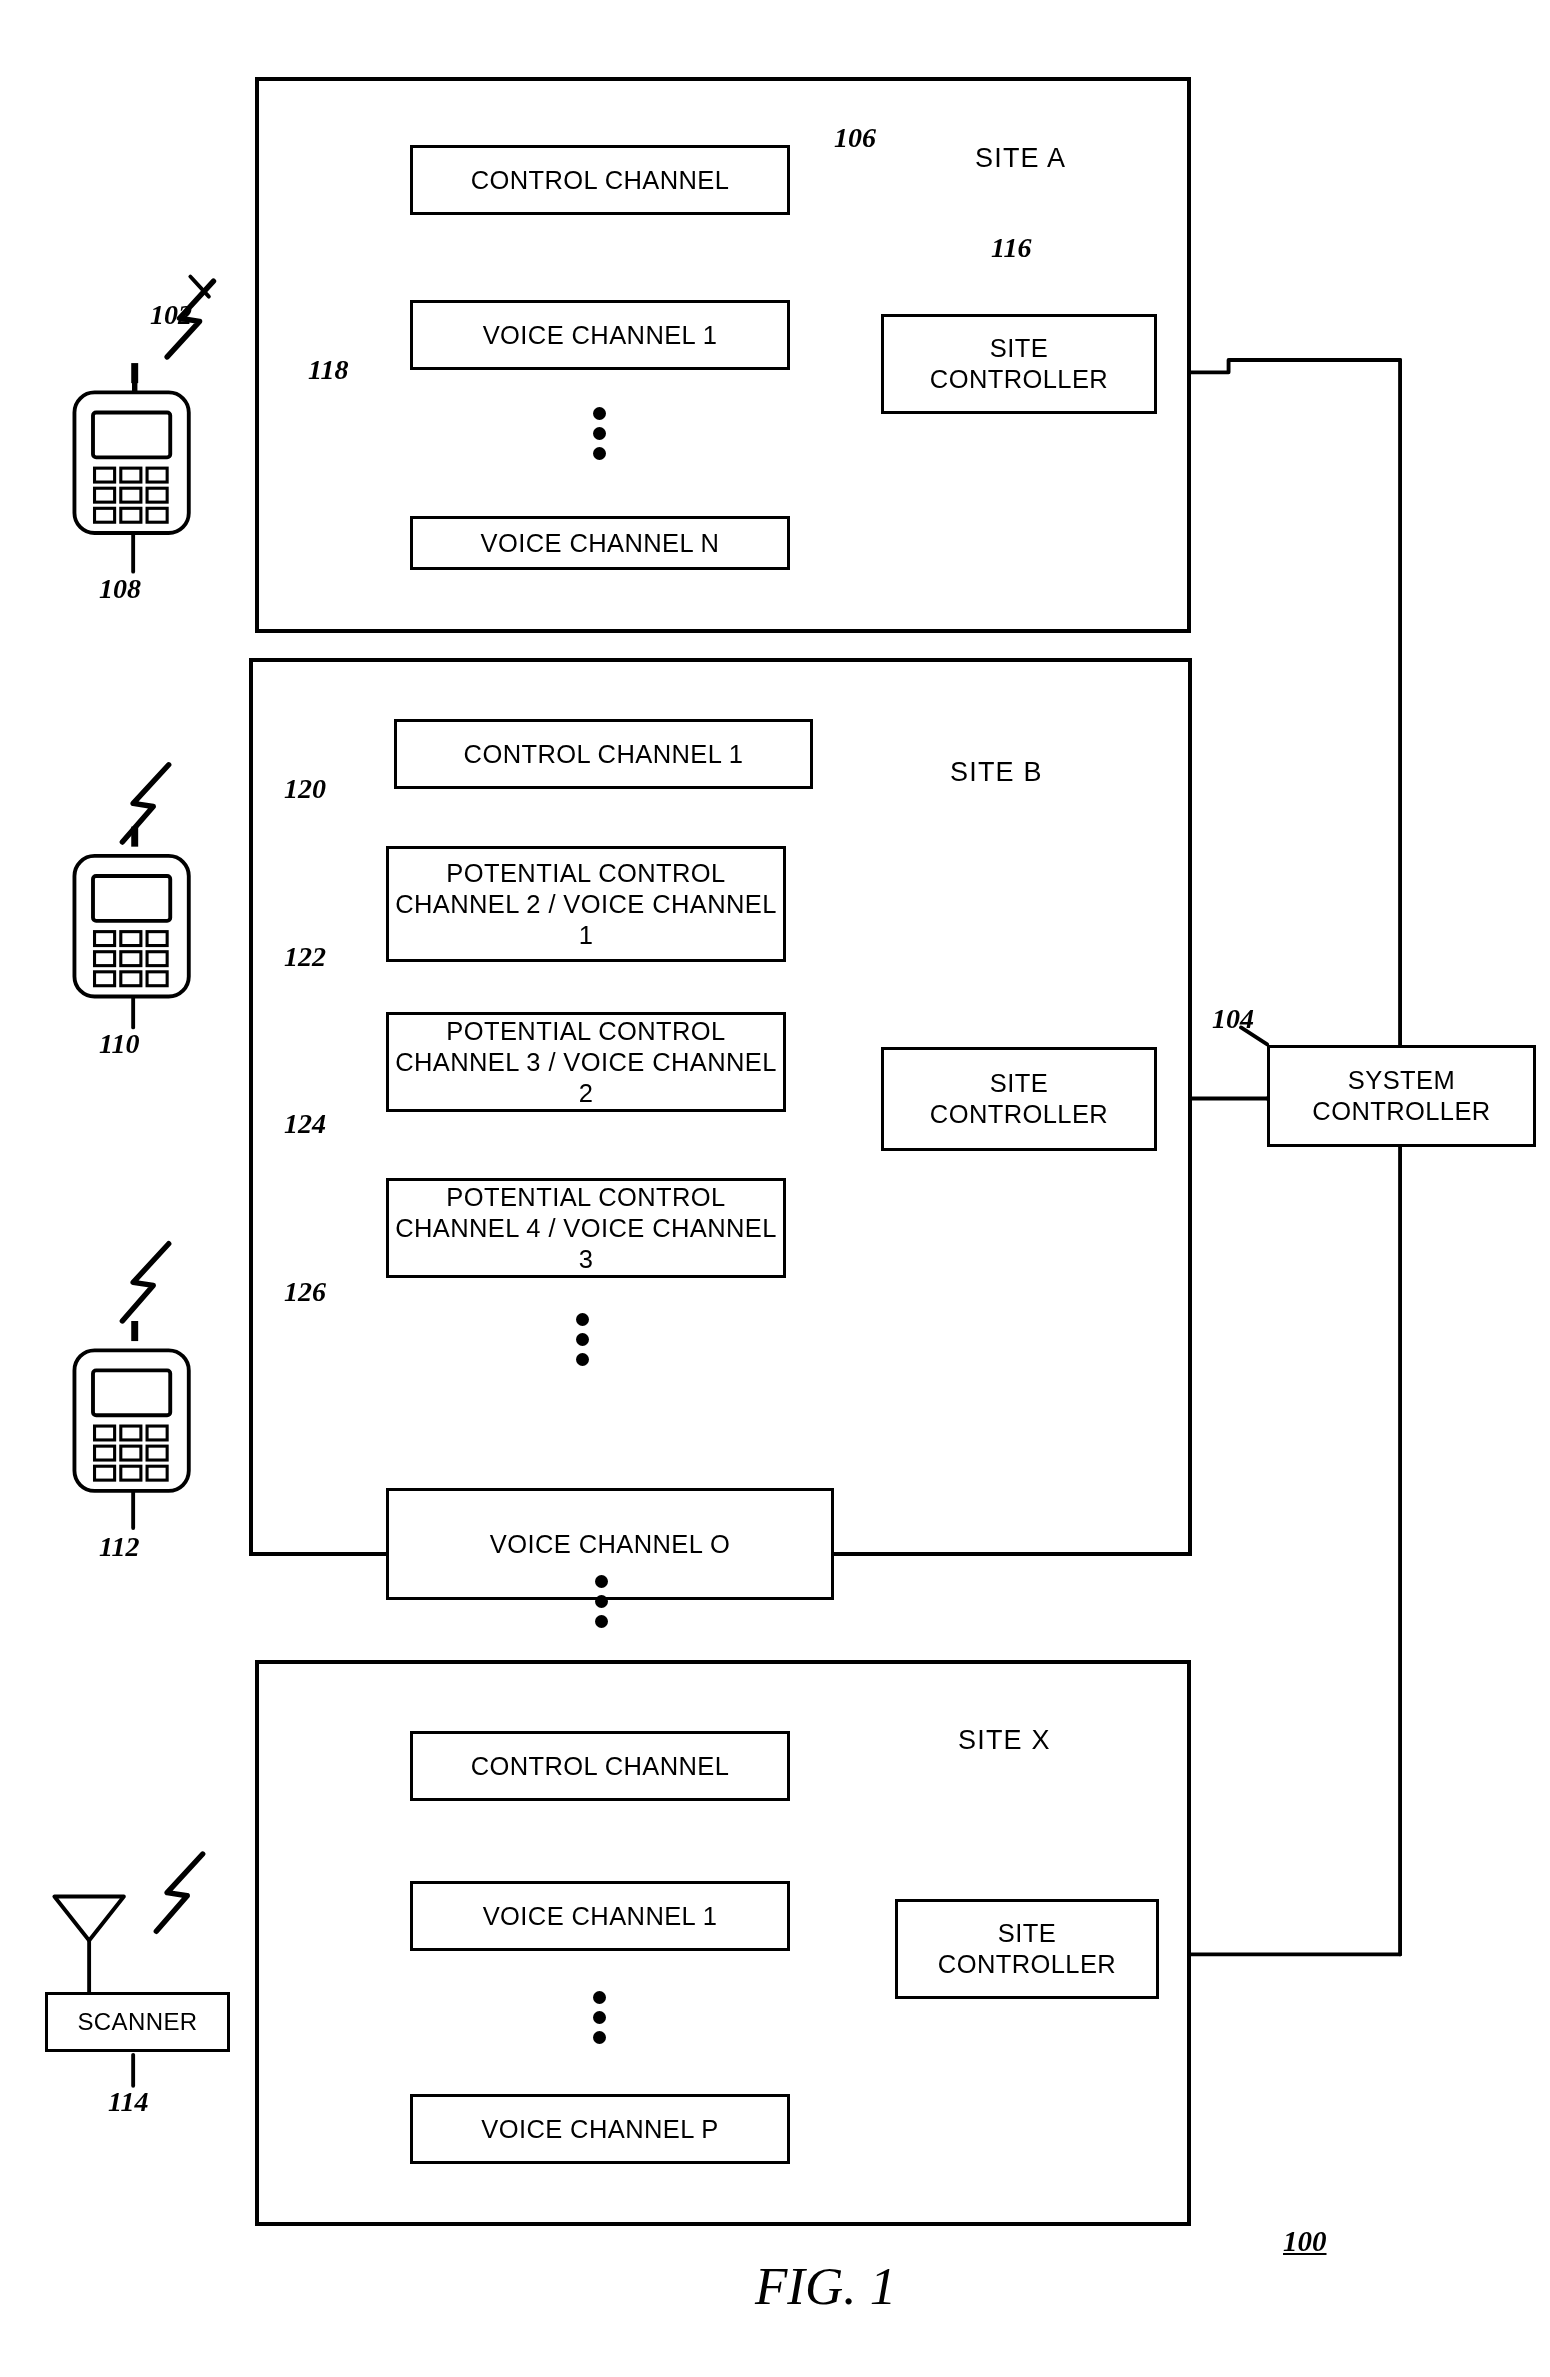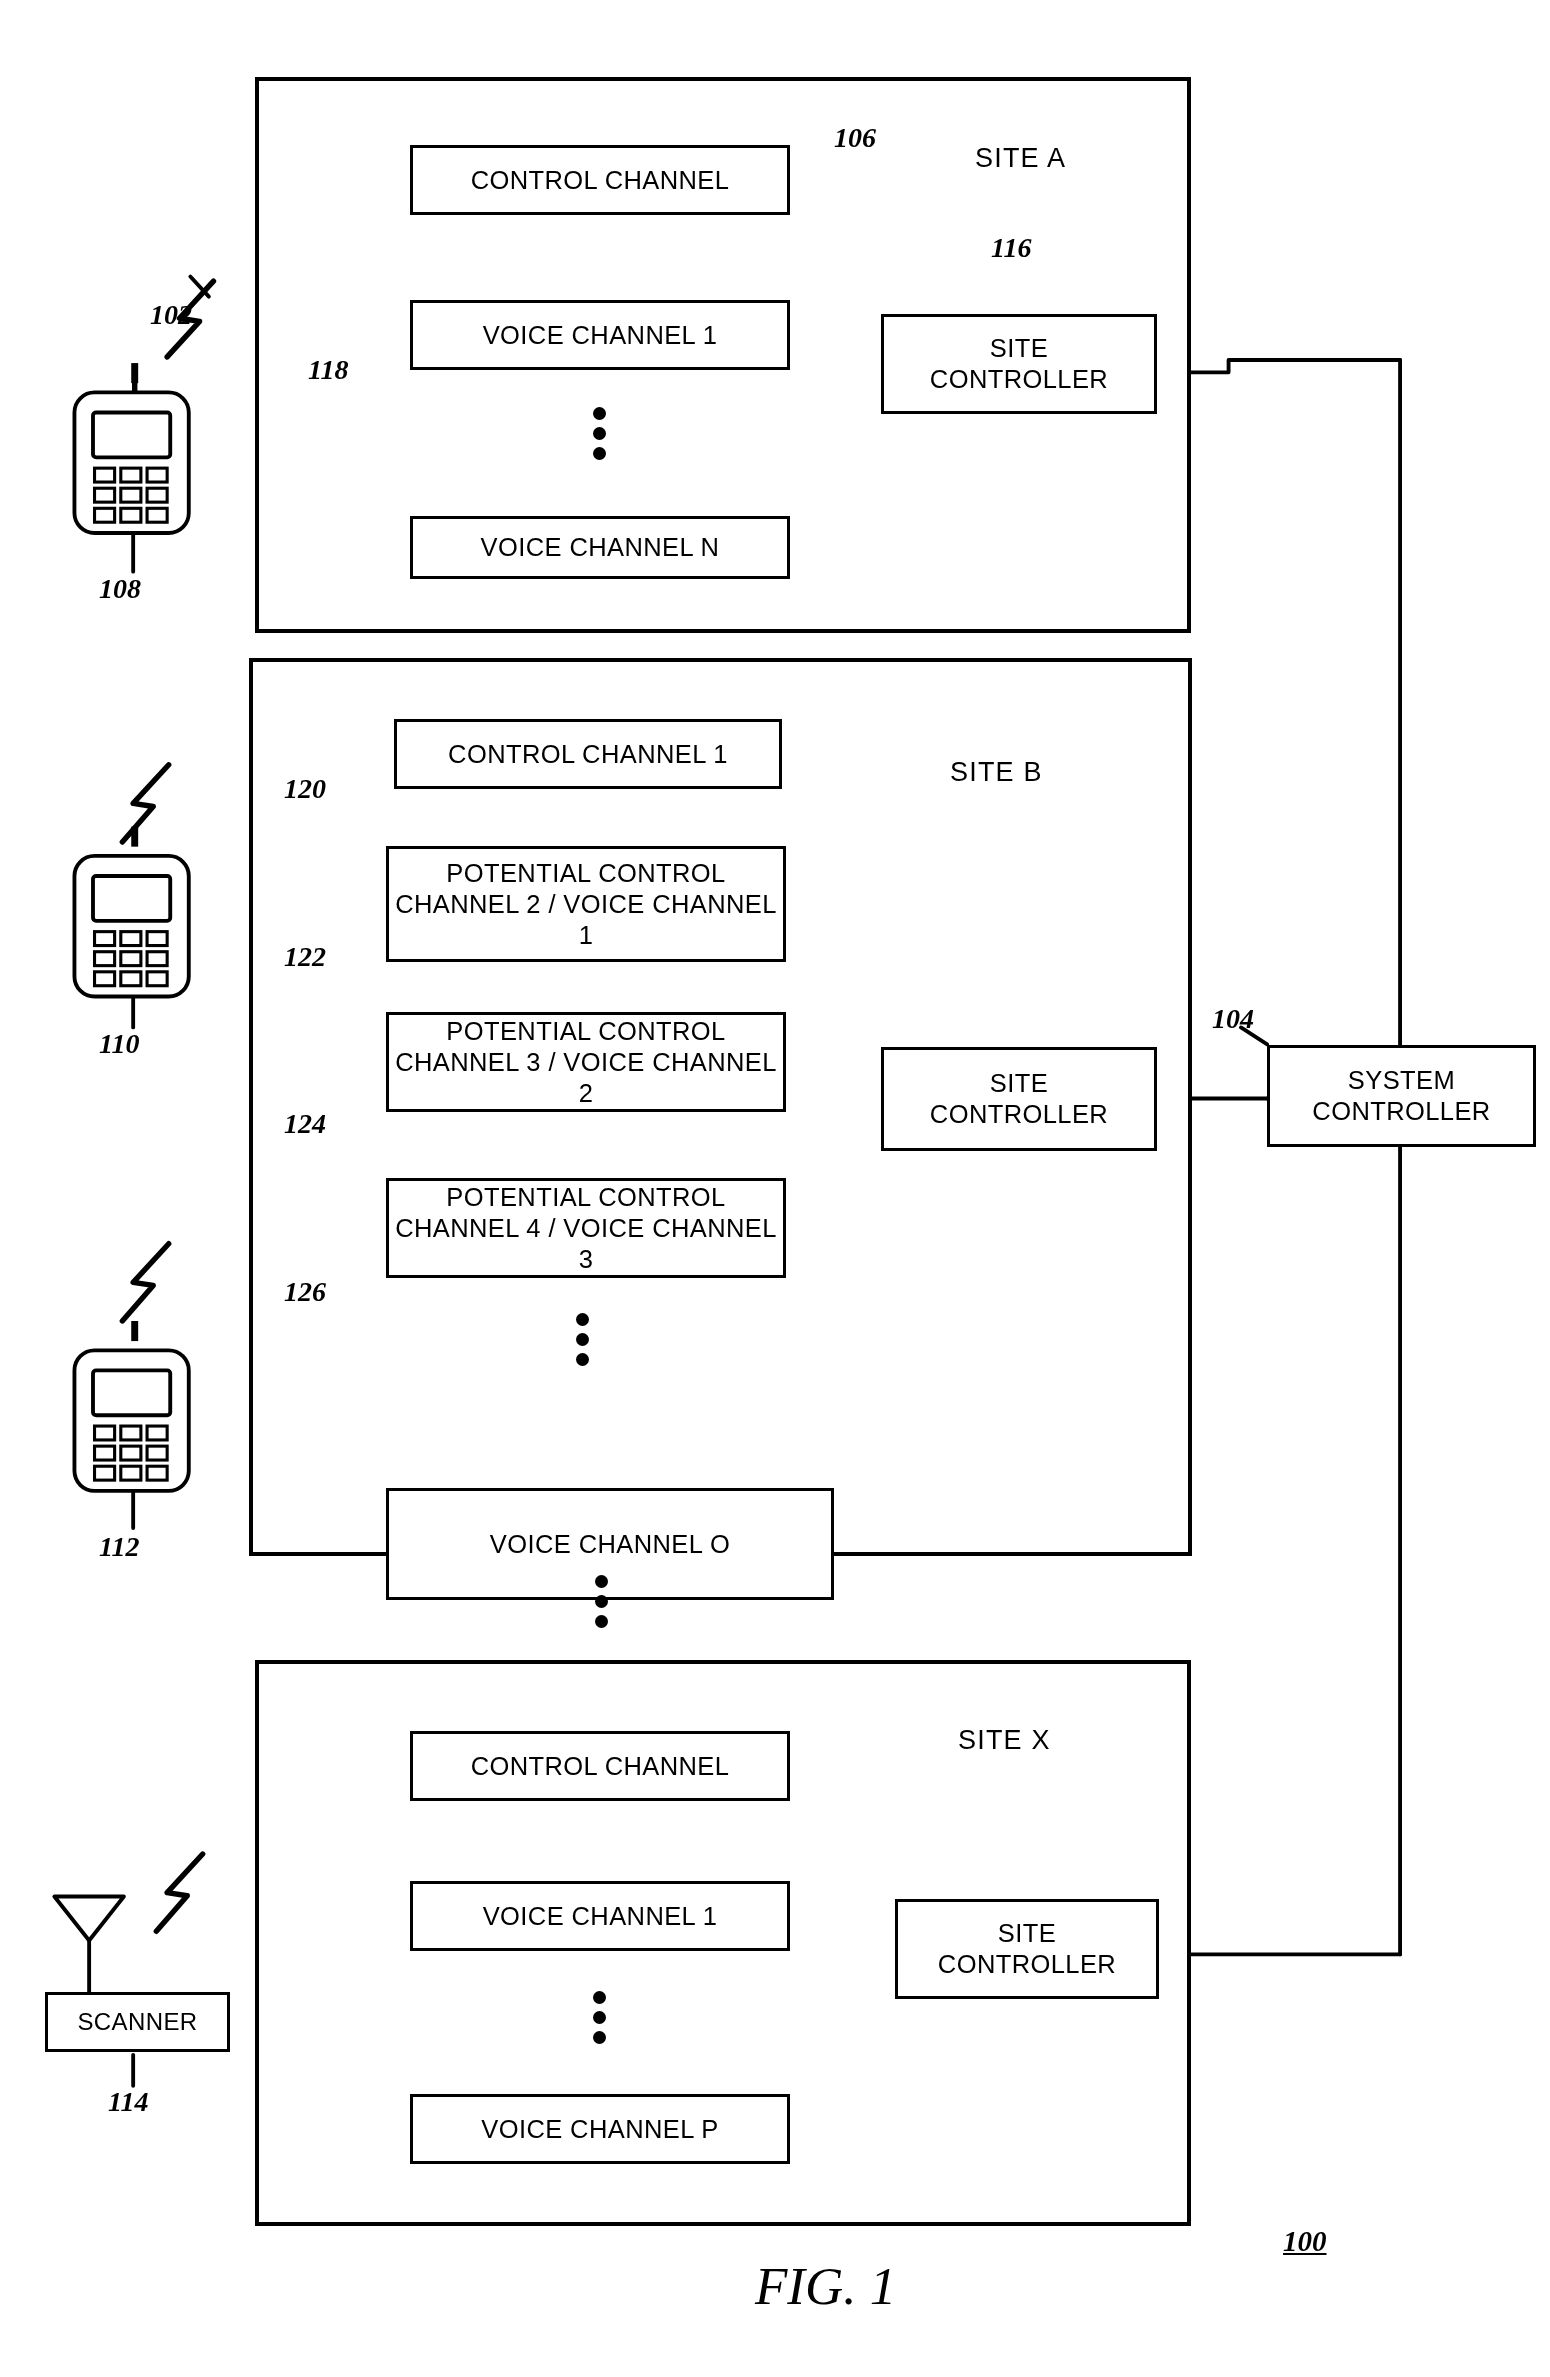--- a/index.html
+++ b/index.html
@@ -174,39 +174,39 @@
 
   <div class="sitebox" style="left:255px;top:77px;width:936px;height:556px;"></div>
   <div class="sitename" style="left:975px;top:143px;">SITE A</div>
 
   <div class="box" style="left:410px;top:145px;width:380px;height:70px;">
     <span class="chlabel">CONTROL CHANNEL</span>
   </div>
   <div class="box" style="left:410px;top:300px;width:380px;height:70px;">
     <span class="chlabel">VOICE CHANNEL 1</span>
   </div>
-  <div class="box" style="left:410px;top:516px;width:380px;height:63px;text-align:center;">
+  <div class="box" style="left:410px;top:516px;width:380px;height:54px;text-align:center;">
     <span class="chlabel">VOICE CHANNEL N</span>
   </div>
 
   <div class="dots" style="left:593px;top:400px;">
     <div class="dot"></div>
       <div class="dot"></div>
       <div class="dot"></div>
   </div>
 
   <div class="box" style="left:881px;top:314px;width:276px;height:100px;flex-direction:column;">
     <span class="chlabel">SITE</span>
     <span class="chlabel">CONTROLLER</span>
   </div>
 
   <div class="sitebox" style="left:249px;top:658px;width:943px;height:898px;"></div>
   <div class="sitename" style="left:950px;top:757px;">SITE B</div>
 
-  <div class="box" style="left:394px;top:719px;width:388px;height:70px;">
+  <div class="box" style="left:394px;top:719px;width:419px;height:70px;">
     <span class="chlabel">CONTROL CHANNEL 1</span>
   </div>
   <div class="box" style="left:386px;top:846px;width:400px;height:116px;">
     <span class="chlabel">POTENTIAL CONTROL CHANNEL 2 / VOICE CHANNEL 1</span>
   </div>
   <div class="box" style="left:386px;top:1012px;width:400px;height:100px;">
     <span class="chlabel">POTENTIAL CONTROL CHANNEL 3 / VOICE CHANNEL 2</span>
   </div>
   <div class="box" style="left:386px;top:1178px;width:400px;height:100px;">
     <span class="chlabel">POTENTIAL CONTROL CHANNEL 4 / VOICE CHANNEL 3</span>

